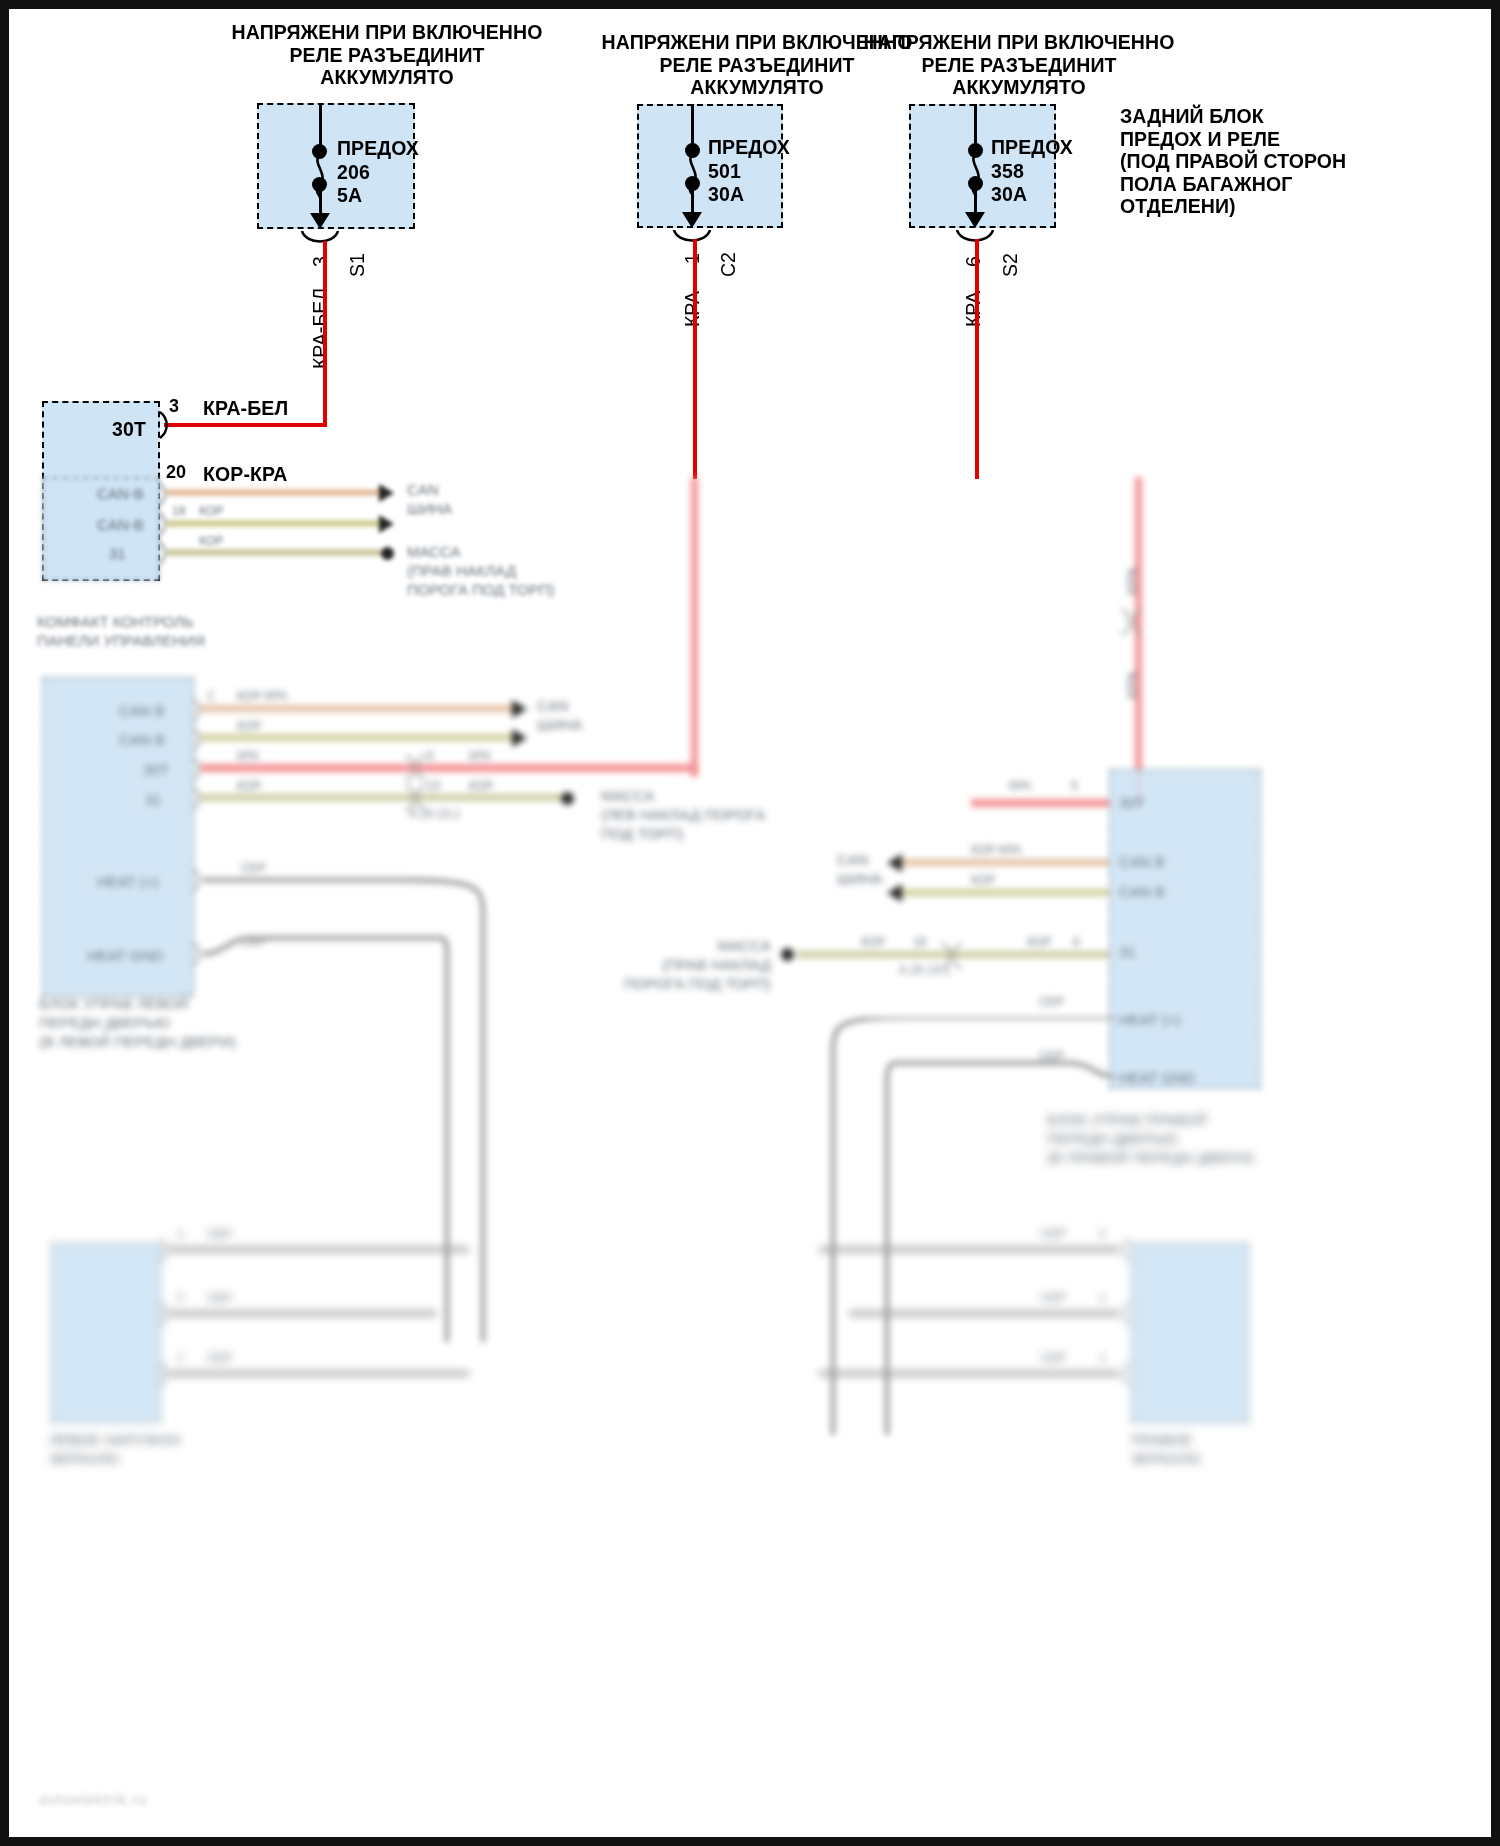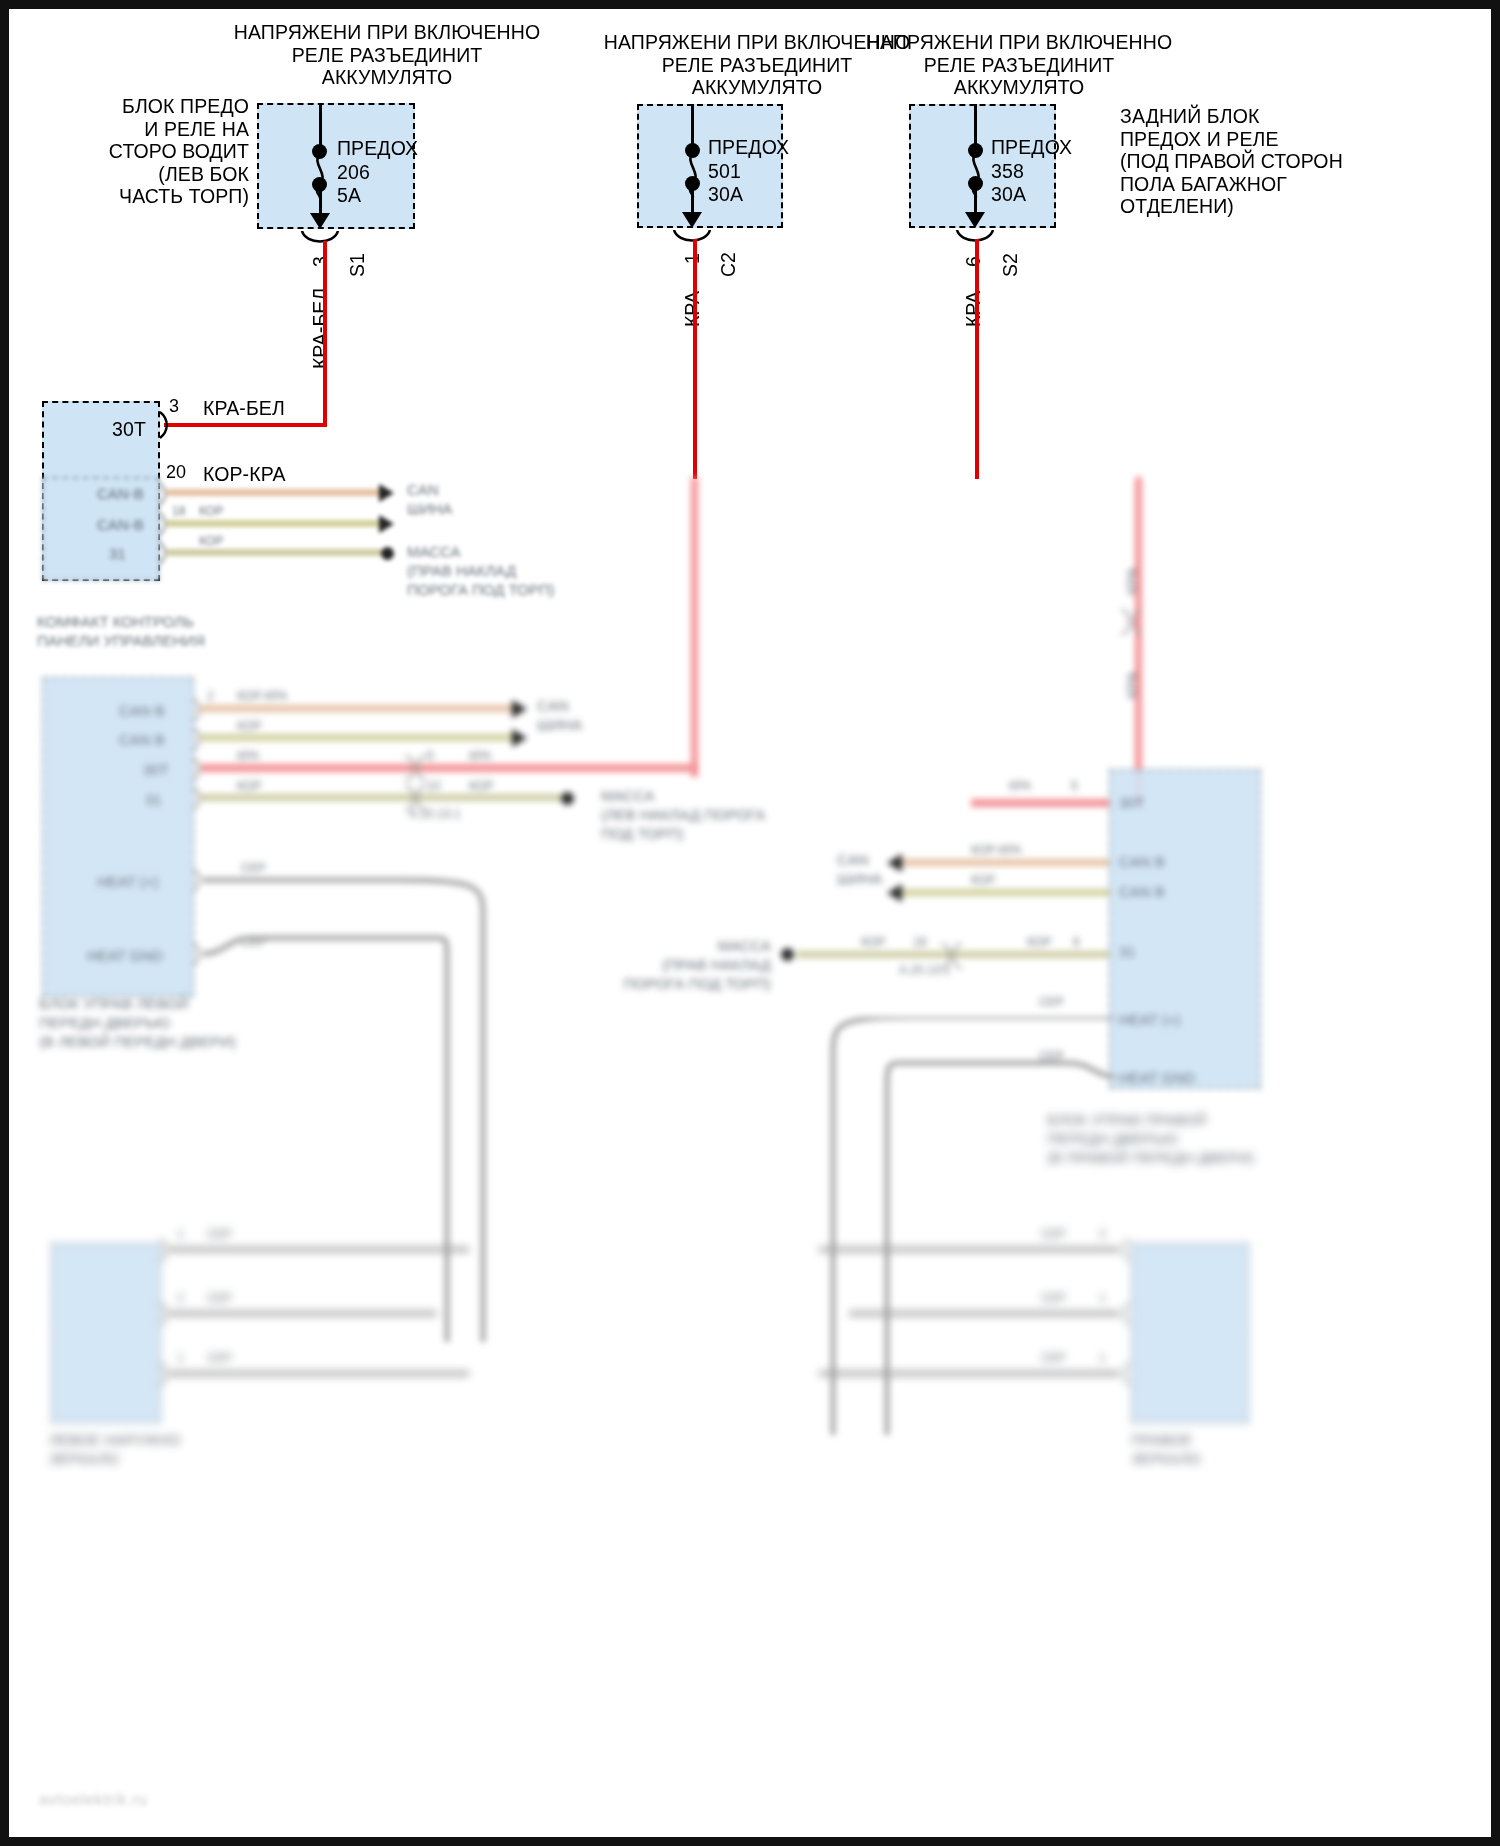--- a/index.html
+++ b/index.html
@@ -26,21 +26,21 @@
   .abs{position:absolute;}
   .txt{
     position:absolute;
     color:#000000;
     font-family:"Liberation Sans",sans-serif;
     white-space:pre;
     line-height:1.16;
   }
   .cap{
     font-size:19.5px;
-    font-weight:400;
+    font-weight:700;
     letter-spacing:.1px;
   }
   .cap.center{text-align:center;}
   .cap.right{text-align:right;}
   .smallnum{font-size:18px;}
 
   
   .modbox{
     position:absolute;
     background:#cfe4f5;
@@ -146,25 +146,20 @@
 </head>
 <body>
 
 <div id="page">
  <div id="canvas">
 
   <div class="txt cap center" style="left:213px; top:12px; width:330px;">НАПРЯЖЕНИ ПРИ ВКЛЮЧЕННО
 РЕЛЕ РАЗЪЕДИНИТ
 АККУМУЛЯТО</div>
 
-  <div class="txt cap right" style="left:85px; top:86px; width:155px;">БЛОК ПРЕДО
-И РЕЛЕ НА
-СТОРО ВОДИТ
-(ЛЕВ БОК
-ЧАСТЬ ТОРП)</div>
 
   <div class="modbox" style="left:248px; top:94px; width:158px; height:126px;"></div>
 
   <div class="wire" style="left:310px; top:94px; width:2.5px; height:47px;"></div>
   <div class="fuse-dot" style="left:303px; top:135px;"></div>
   <svg class="fuse-squig" viewBox="0 0 20 44" width="20" height="44" style="left:301px; top:145px;">
     <path d="M10 0 C 1 9, 19 20, 10 30 C 3 38, 10 40, 10 44" fill="none" stroke="#000" stroke-width="2.6"></path>
   </svg>
   <div class="fuse-dot" style="left:303px; top:168px;"></div>
   <div class="wire" style="left:310px; top:178px; width:2.5px; height:28px;"></div>

